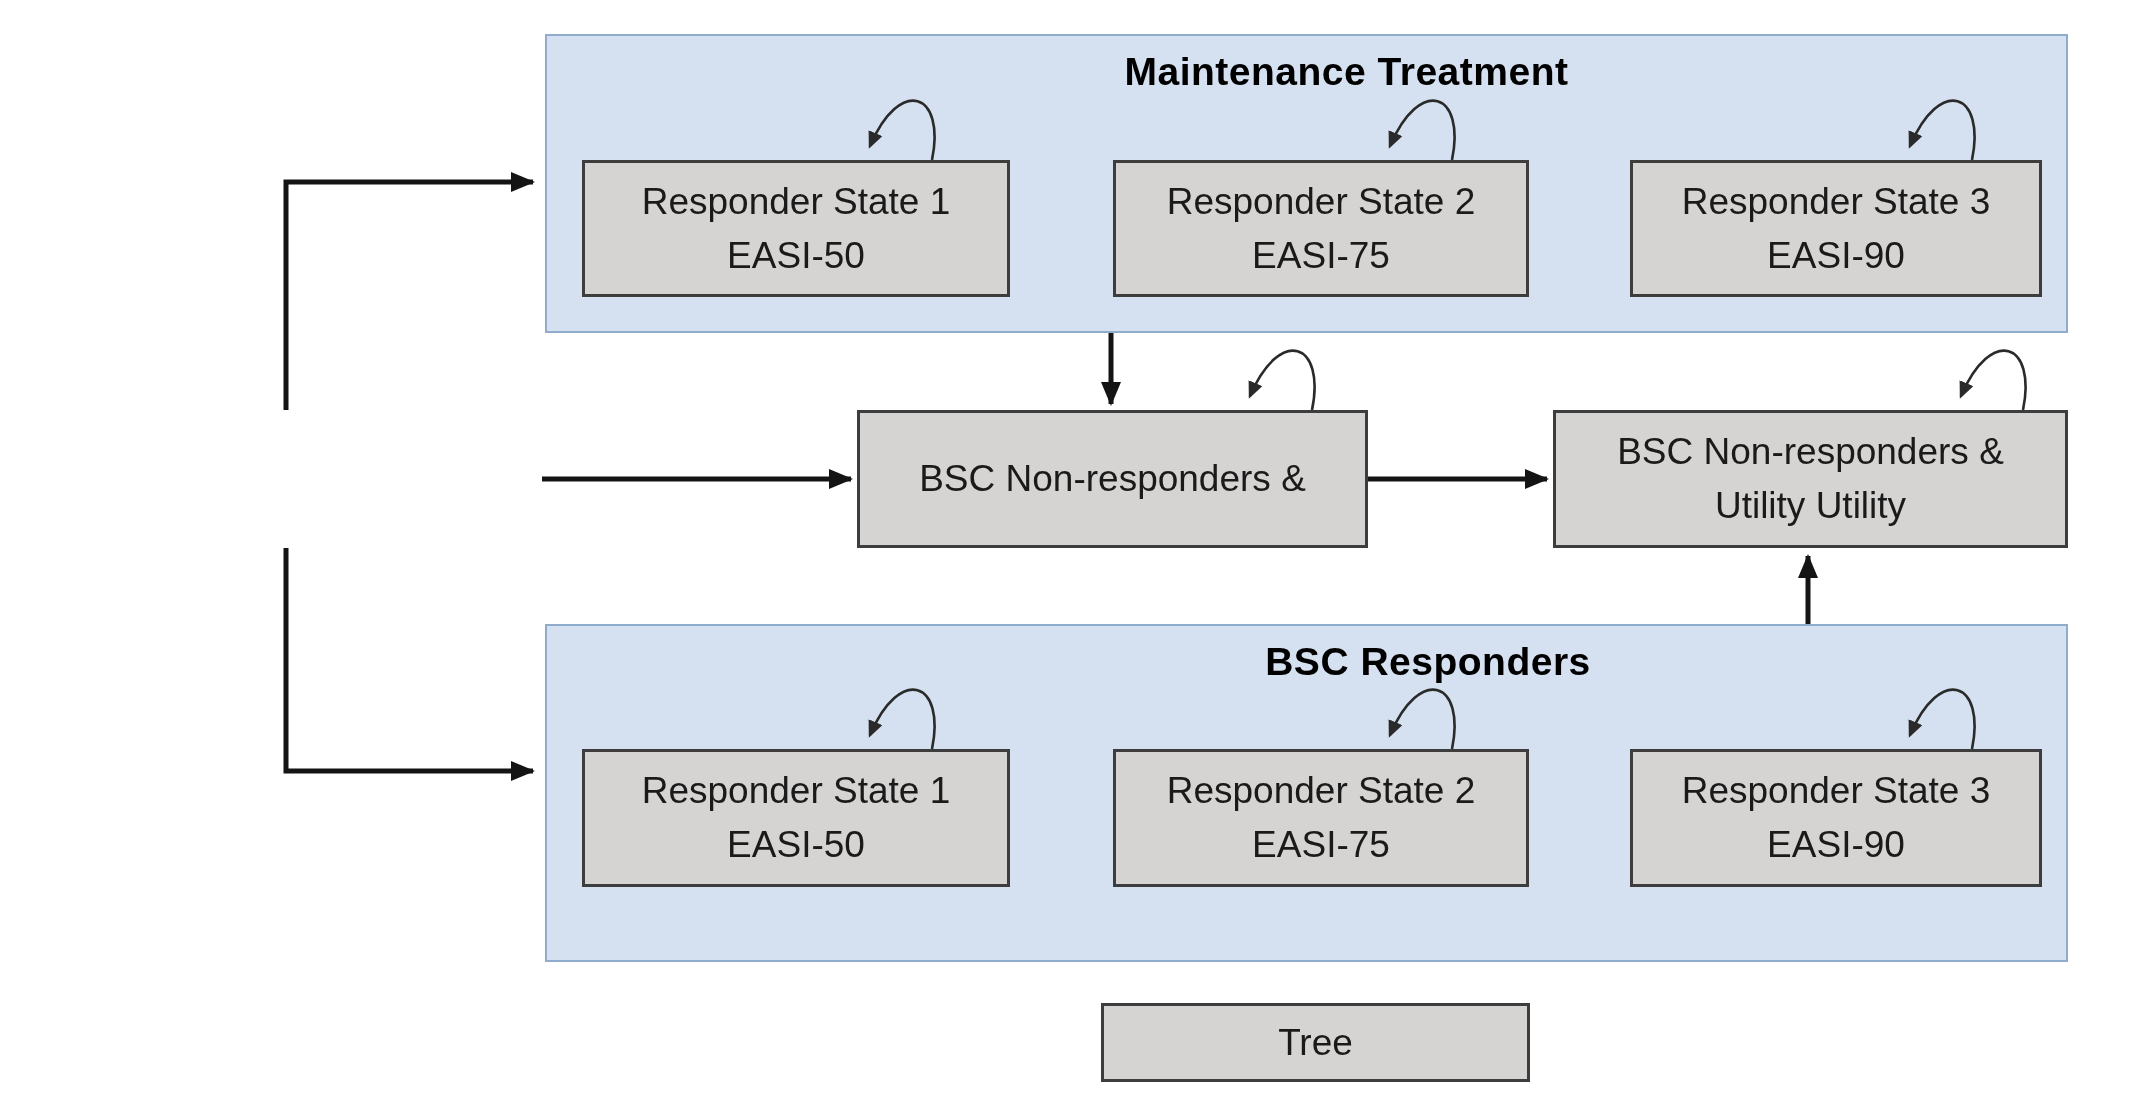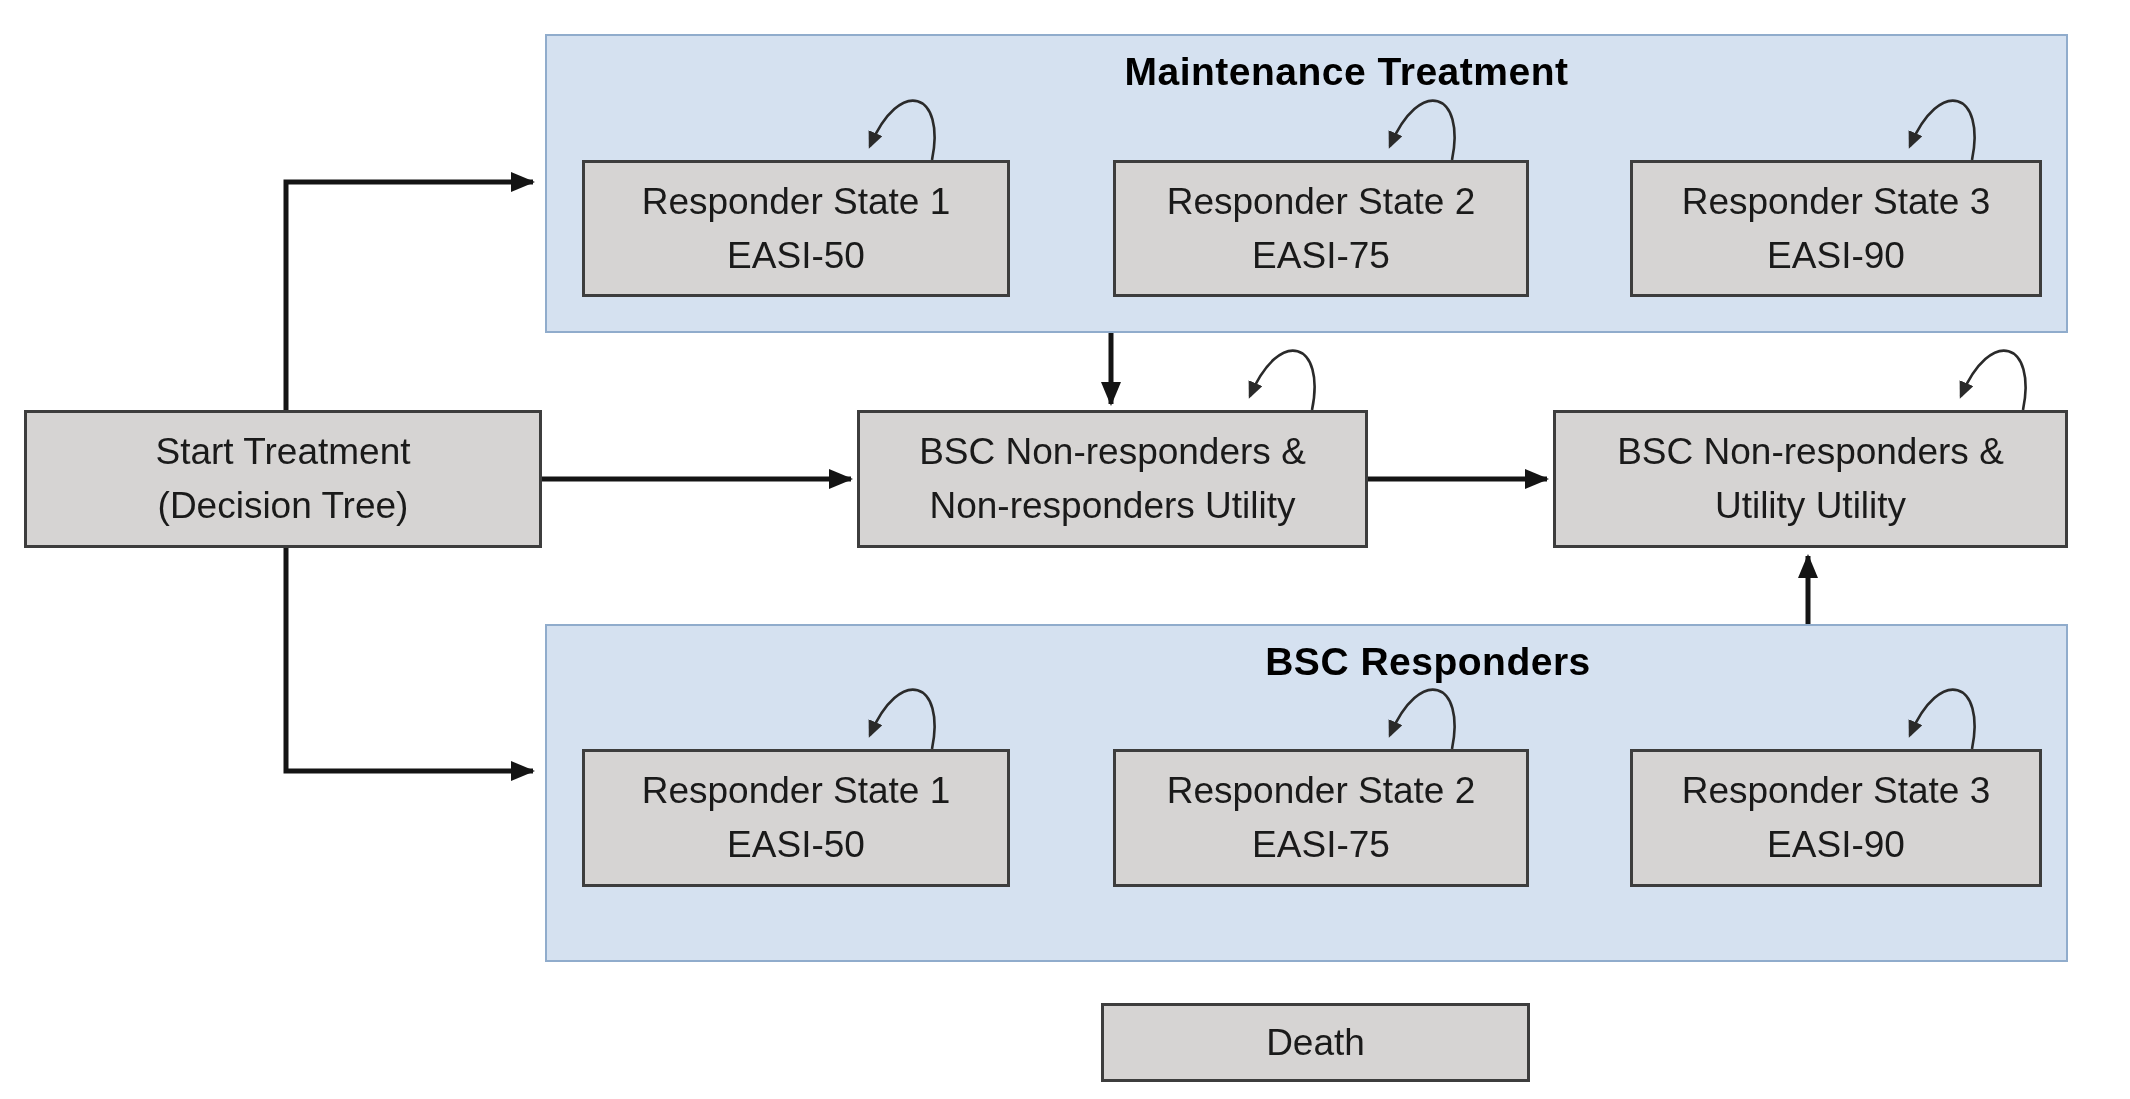--- a/index.html
+++ b/index.html
@@ -106,43 +106,38 @@
   </div>
   <div class="node" style="left:1113px;top:160px;width:416px;height:137px;">
     <div class="line">Responder State 2</div>
     <div class="line">EASI-75</div>
   </div>
   <div class="node" style="left:1630px;top:160px;width:412px;height:137px;">
     <div class="line">Responder State 3</div>
     <div class="line">EASI-90</div>
   </div>
 
-  <div class="node" style="left:24px;top:410px;width:518px;height:138px;">
-    <div class="line">Start Treatment</div>
-    <div class="line">(Decision Tree)</div>
-  </div>
   <div class="node" style="left:857px;top:410px;width:511px;height:138px;">
     <div class="line">BSC Non-responders &amp;</div>
-    <div class="line">Non-responders Utility</div>
   </div>
   <div class="node" style="left:1553px;top:410px;width:515px;height:138px;">
     <div class="line">BSC Non-responders &amp;</div>
     <div class="line">Utility Utility</div>
   </div>
 
   <div class="node" style="left:582px;top:749px;width:428px;height:138px;">
     <div class="line">Responder State 1</div>
     <div class="line">EASI-50</div>
   </div>
   <div class="node" style="left:1113px;top:749px;width:416px;height:138px;">
     <div class="line">Responder State 2</div>
     <div class="line">EASI-75</div>
   </div>
   <div class="node" style="left:1630px;top:749px;width:412px;height:138px;">
     <div class="line">Responder State 3</div>
     <div class="line">EASI-90</div>
   </div>
 
   <div class="node" style="left:1101px;top:1003px;width:429px;height:79px;">
-    <div class="line">Death</div>
+    <div class="line">Tree</div>
   </div>
 
 </div>
 
 </body></html>

